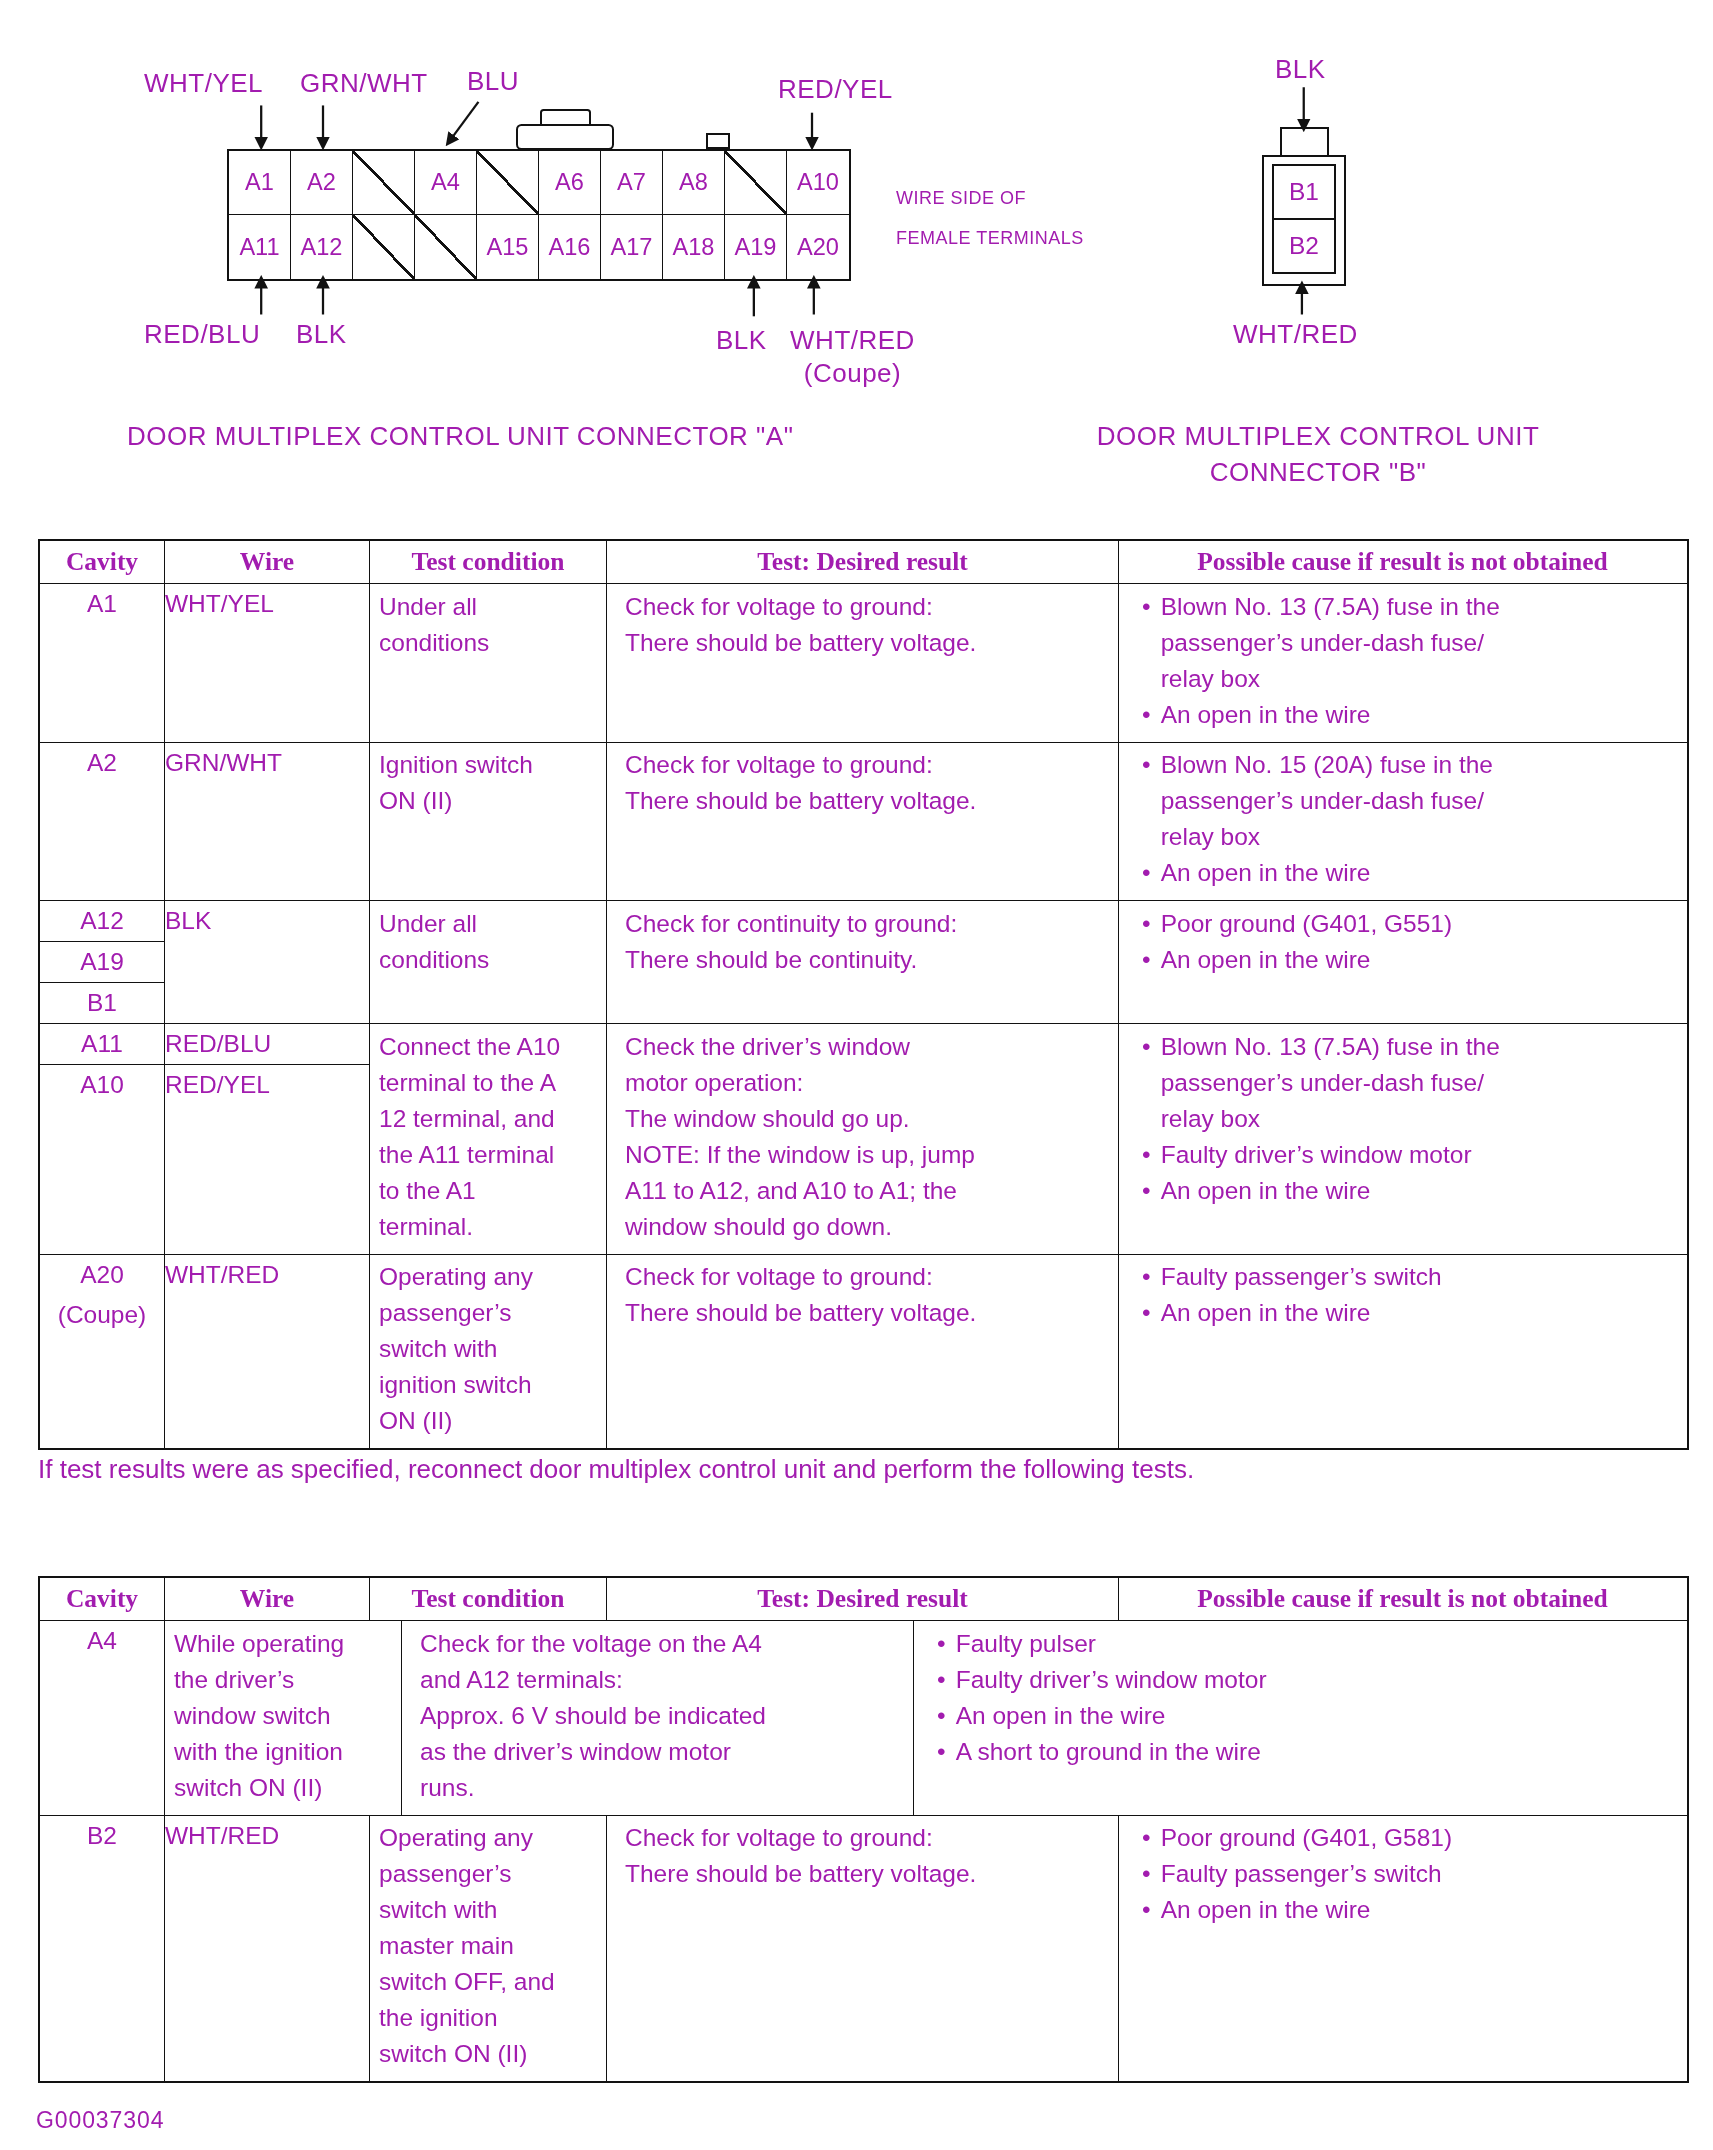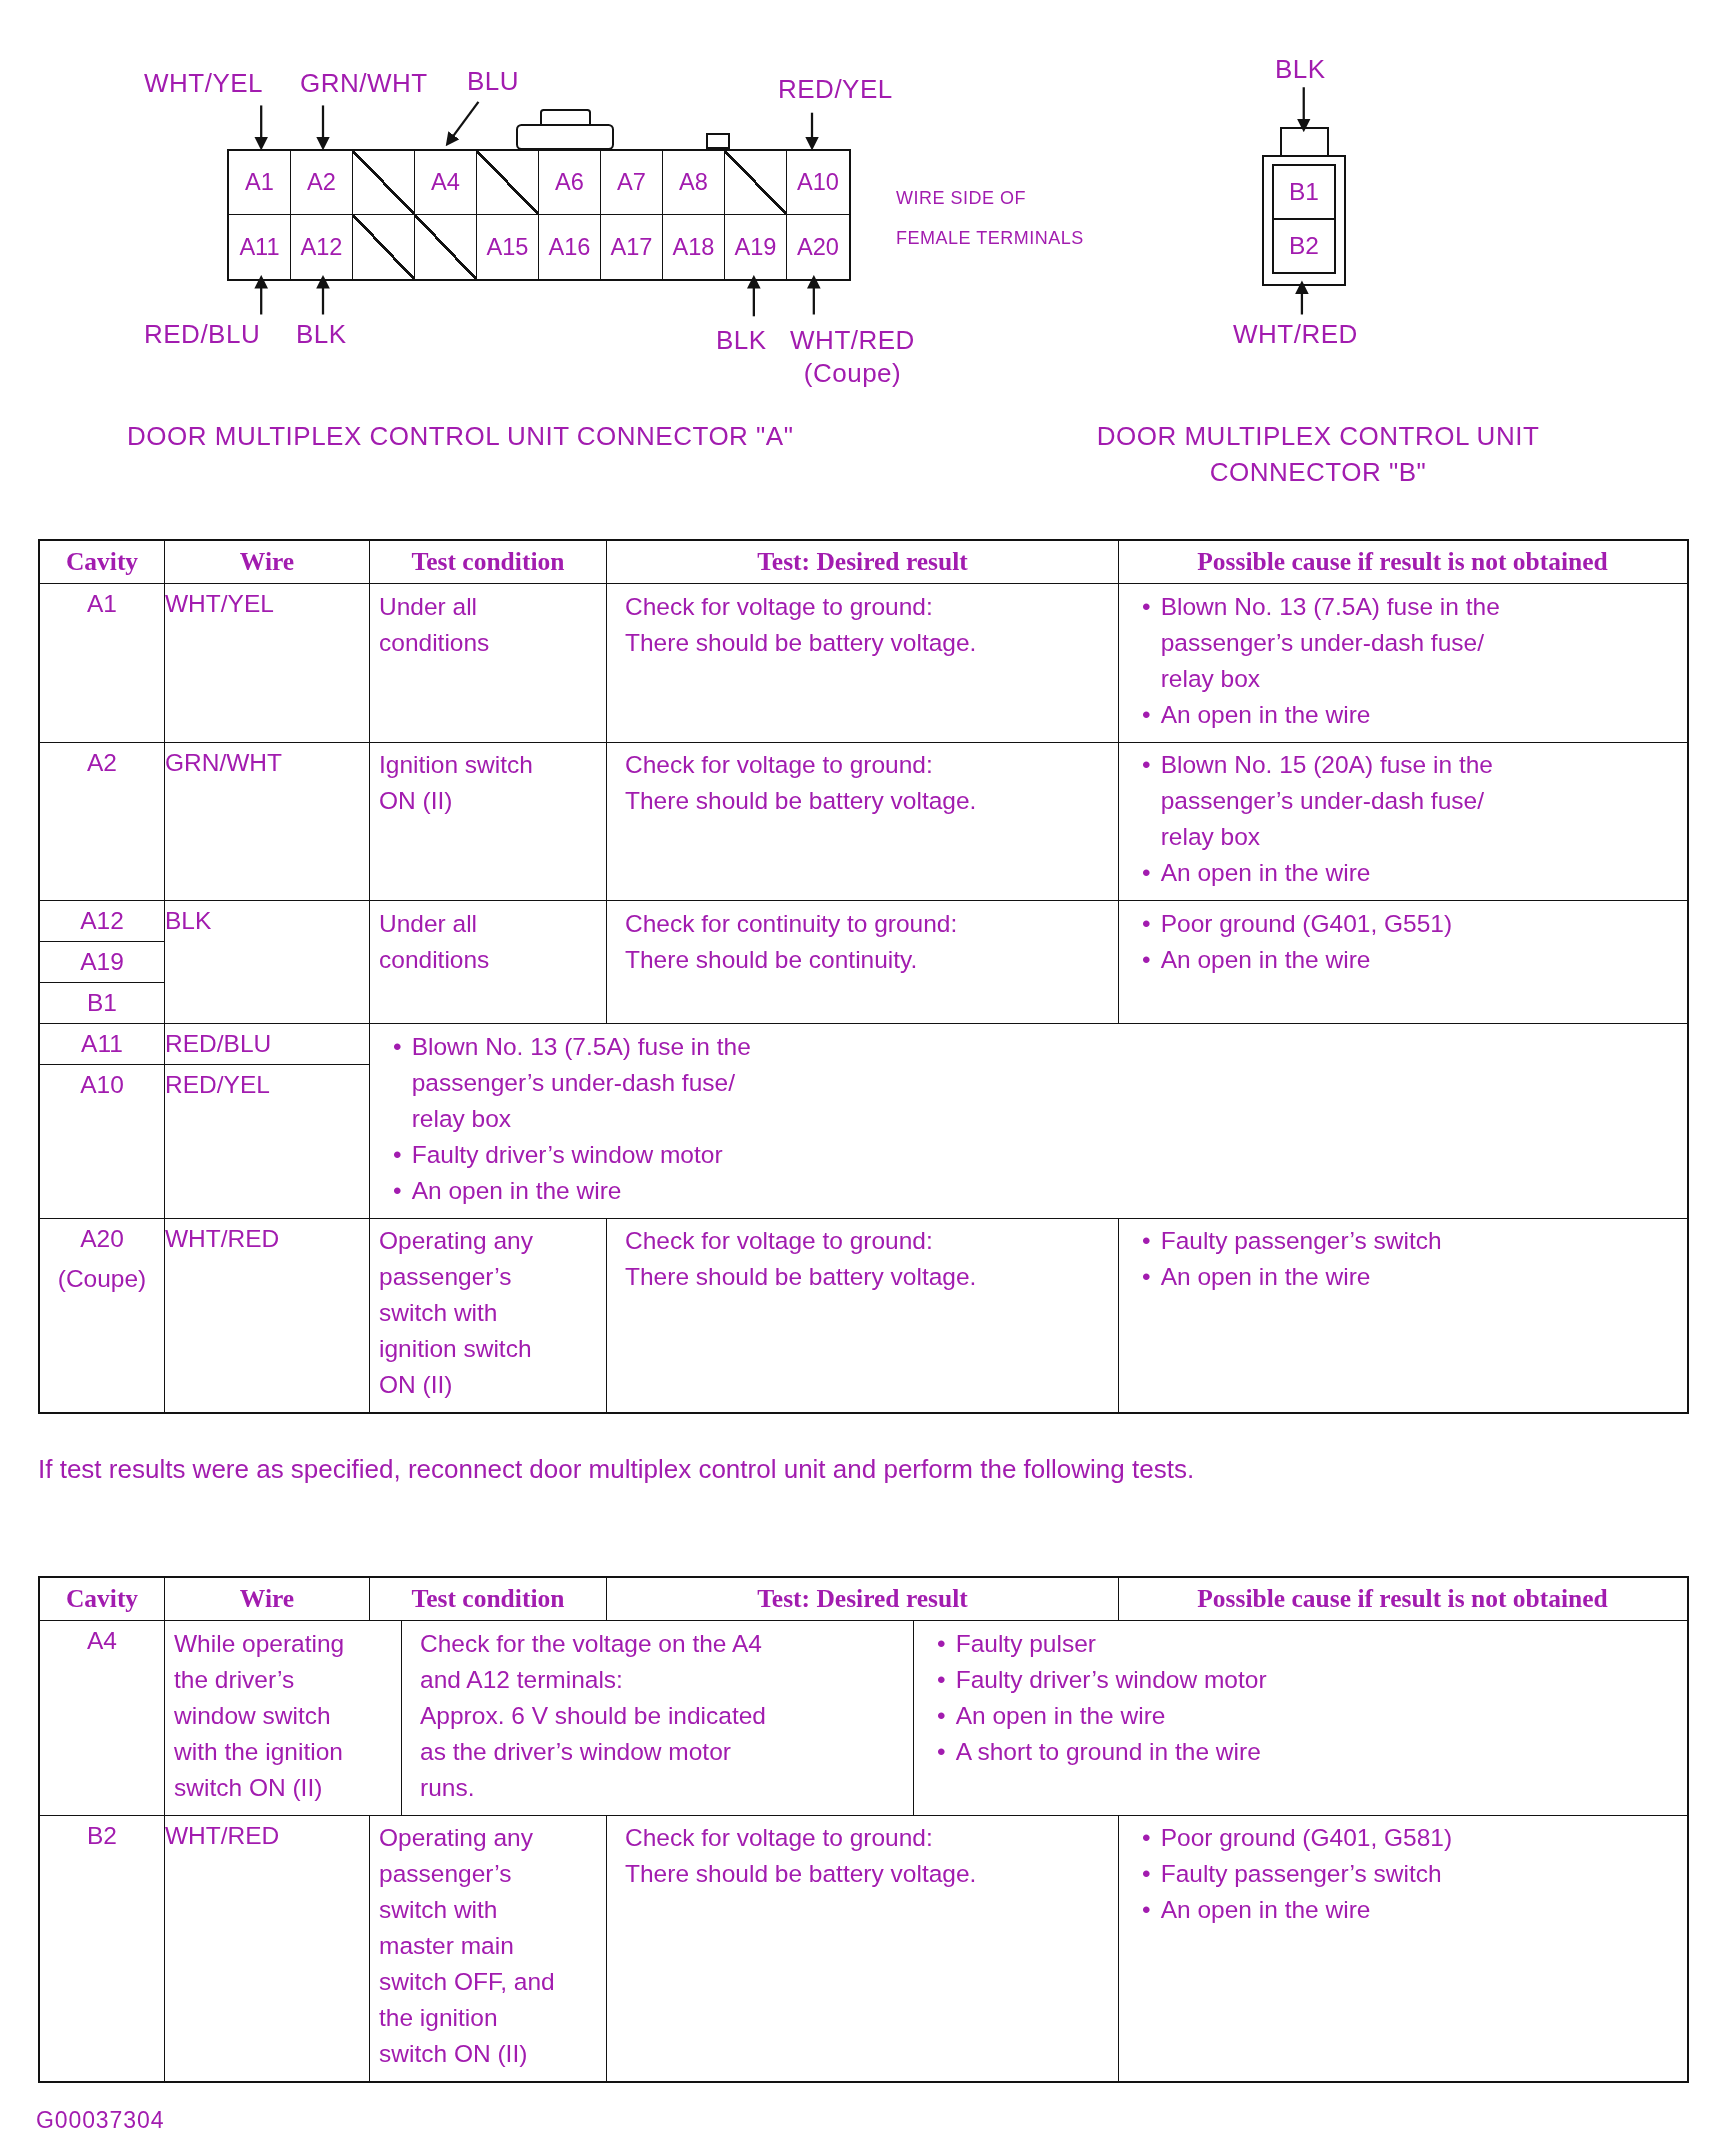--- a/index.html
+++ b/index.html
@@ -213,20 +213,32 @@
       </div>
       <div class="trow">
         <div class="tcell c0">
           <div class="sub sep">A11</div>
           <div class="sub">A10</div>
         </div>
         <div class="tcell c1">
           <div class="sub sep">RED/BLU</div>
           <div class="sub">RED/YEL</div>
         </div>
+        <div class="tcell c2 txt">Connect the A10
+terminal to the A
+12 terminal, and
+the A11 terminal
+to the A1
+terminal.</div>
+        <div class="tcell c3 txt">Check the driver’s window
+motor operation:
+The window should go up.
+NOTE: If the window is up, jump
+A11 to A12, and A10 to A1; the
+window should go down.</div>
         <div class="tcell c4">
           <div class="bul">
             <div class="dot">•</div>
             <div class="btxt">Blown No. 13 (7.5A) fuse in the
 passenger’s under-dash fuse/
 relay box</div>
           </div>
           <div class="bul">
             <div class="dot">•</div>
             <div class="btxt">Faulty driver’s window motor</div>

